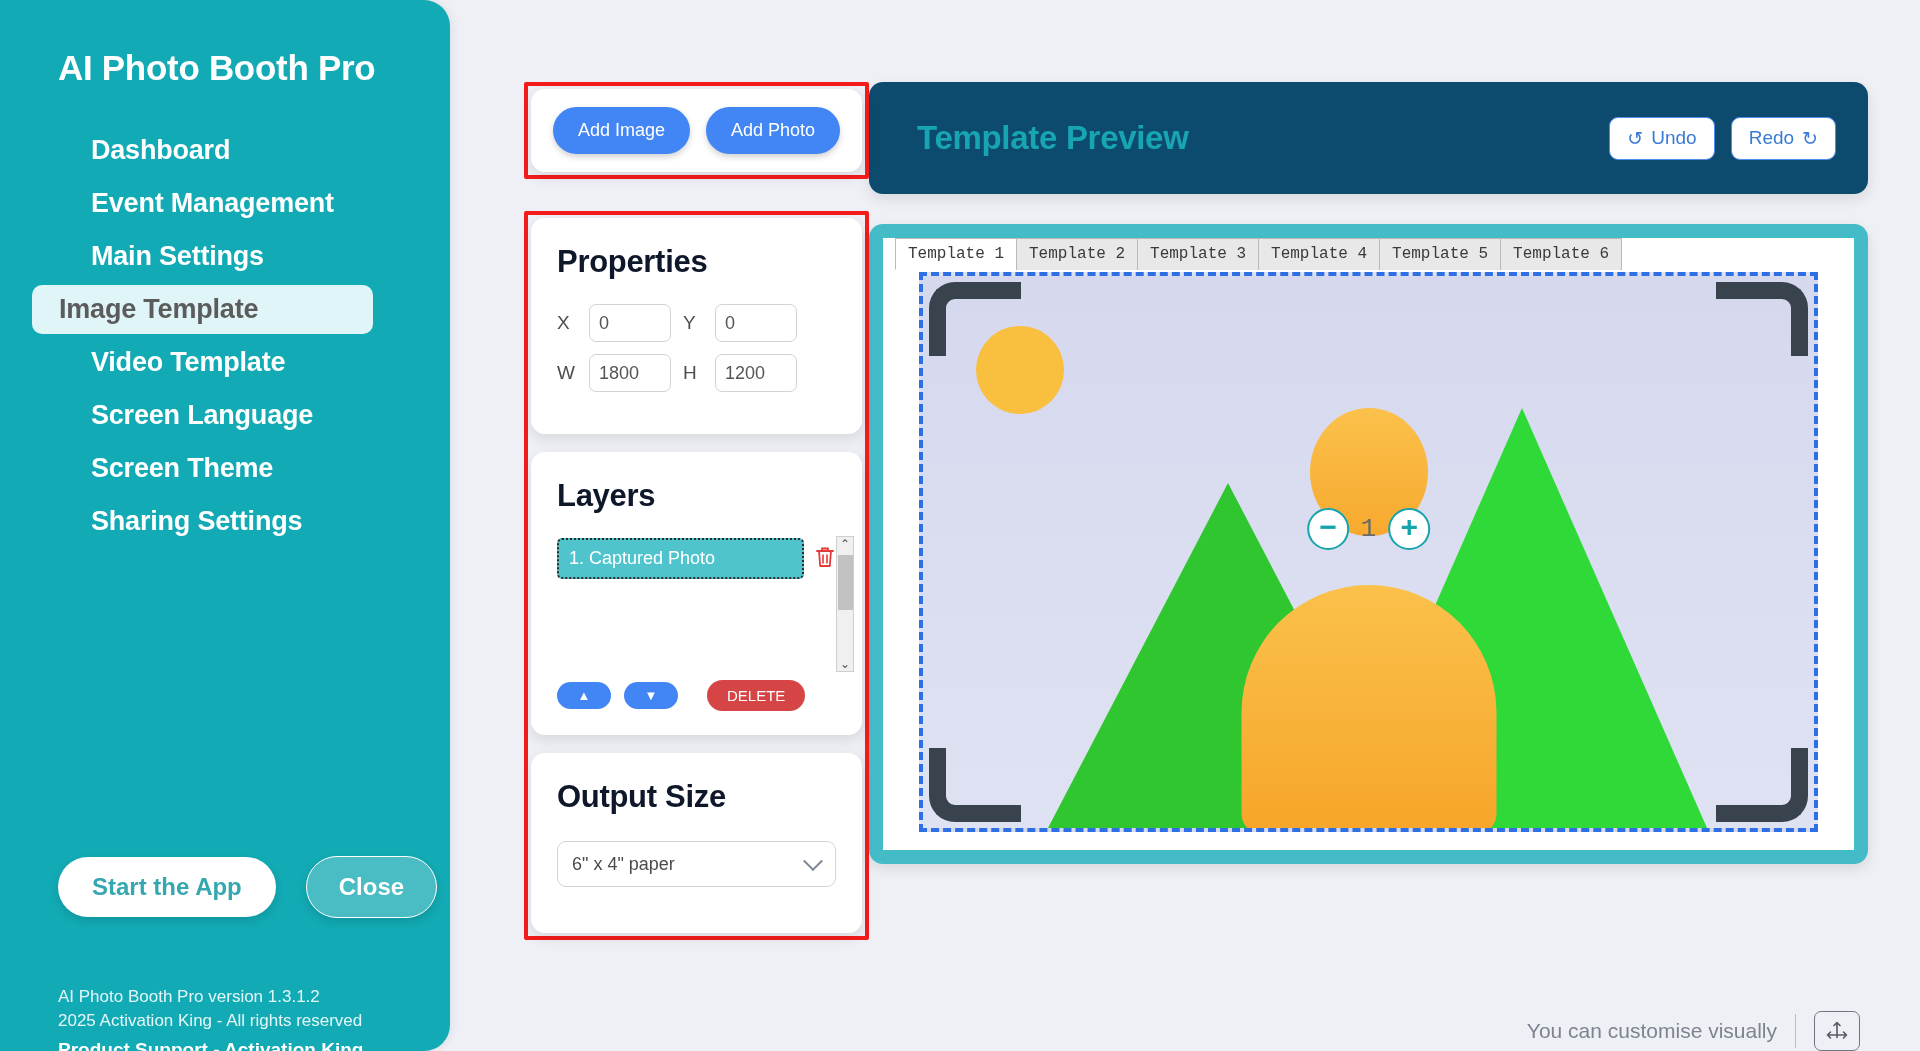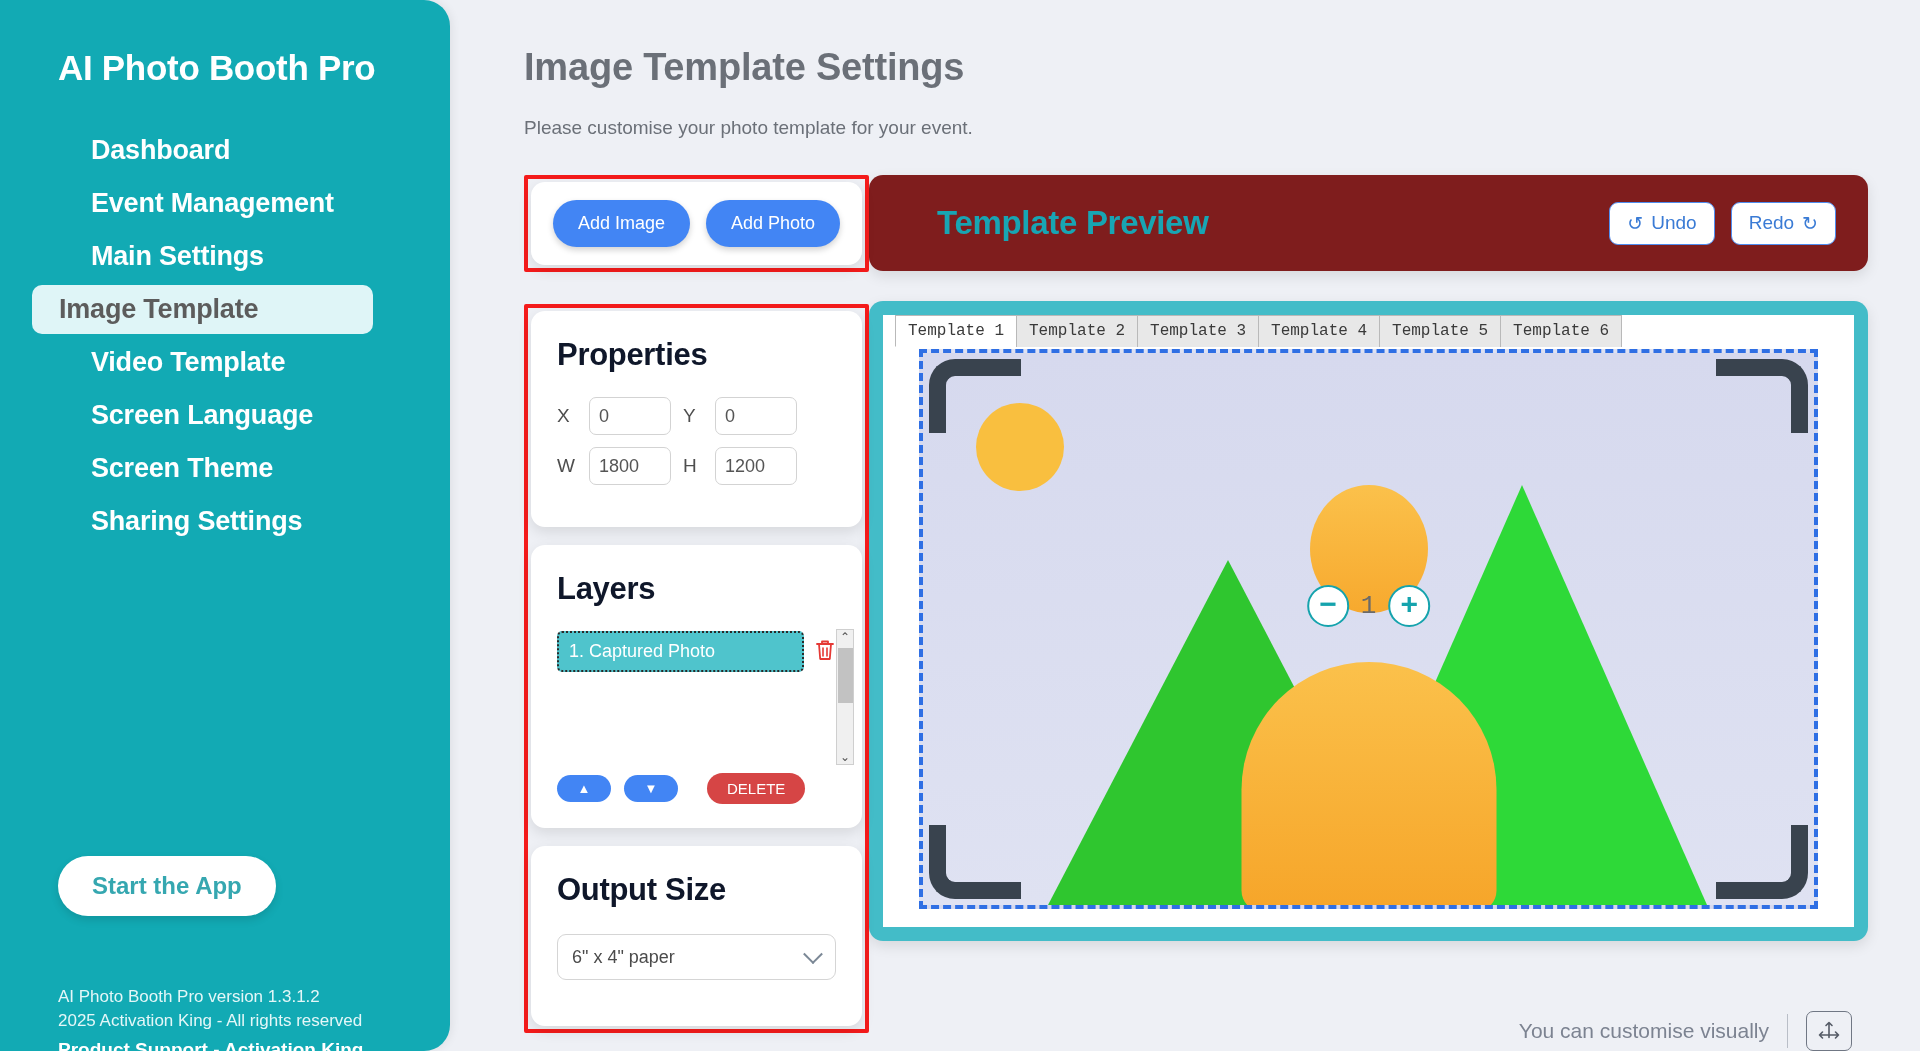--- a/index.html
+++ b/index.html
@@ -178,24 +178,24 @@
   .chevron {
     position: absolute; right: 16px; top: 50%; transform: translateY(-60%);
     width: 14px; height: 14px; border-right: 2px solid #7b8896; border-bottom: 2px solid #7b8896;
     transform: translateY(-70%) rotate(45deg);
     pointer-events: none;
   }
 
   
   .right-col { flex: 1; min-width: 0; }
   .preview-head {
-    background: #7f1d1d; border-radius: 14px;
+    background: #0c4a6e; border-radius: 14px;
     box-shadow: 0 5px 14px rgba(0,0,0,.10);
-    height: 96px; display: flex; align-items: center;
-    justify-content: space-between; padding: 0 32px 0 68px;
+    height: 112px; display: flex; align-items: center;
+    justify-content: space-between; padding: 0 32px 0 48px;
   }
   .preview-title { color: #18a5b3; font-size: 33px; font-weight: bold; letter-spacing: -0.3px; }
   .undo-redo { display: flex; gap: 16px; }
   .btn-ur {
     border: 1.6px solid #4f8df0; color: #3a7bd5; background: #fff;
     border-radius: 9px; padding: 9px 17px; font-size: 19px;
     display: flex; align-items: center; gap: 8px; cursor: pointer;
     font-family: "Liberation Sans", sans-serif;
   }
 
@@ -261,21 +261,21 @@
   .zoom-btn {
     width: 42px; height: 42px; border-radius: 50%;
     background: #ffffff; border: 2.5px solid #15a3ad;
     color: #15a3ad; font-size: 30px; line-height: 36px;
     display: flex; align-items: center; justify-content: center;
     cursor: pointer; font-weight: bold;
   }
   .zoom-val { font-size: 26px; color: #6a6a6a; }
 
   .statusbar {
-    position: absolute; right: 68px; bottom: 0;
+    position: absolute; right: 60px; bottom: 0;
     display: flex; align-items: center; gap: 18px;
     font-size: 21px; color: #7c8391; justify-content: center;
   }
   .status-div { width: 1px; height: 34px; background: #b9bec7; }
   .fit-btn {
     width: 46px; height: 40px; border: 1.6px solid #707784; border-radius: 7px;
     display: flex; align-items: center; justify-content: center;
     cursor: pointer; color: #555b66; font-size: 17px; background: transparent;
   }
 </style>
@@ -293,36 +293,33 @@
       <div class="nav-item">Main Settings</div>
       <div class="nav-item active">Image Template</div>
       <div class="nav-item">Video Template</div>
       <div class="nav-item">Screen Language</div>
       <div class="nav-item">Screen Theme</div>
       <div class="nav-item">Sharing Settings</div>
     </nav>
 
     <div class="side-actions">
       <button class="btn-start">Start the App</button>
+      <button class="btn-close">Close</button>
     </div>
 
     <div class="side-footer">
       <div>AI Photo Booth Pro version 1.3.1.2</div>
       <div>2025 Activation King - All rights reserved</div>
       <div class="links">Product Support - Activation King</div>
     </div>
   </aside>
 
   <main class="main">
 
     <div class="topbar">
-      <div>
-        <div class="page-title">Image Template Settings</div>
-        <div class="page-sub">Please customise your photo template for your event.</div>
-      </div>
     </div>
 
     <div class="content">
 
       <div class="left-col">
 
         <div class="outline">
           <div class="card add-card">
             <button class="btn-blue">Add Image</button>
             <button class="btn-blue">Add Photo</button>

